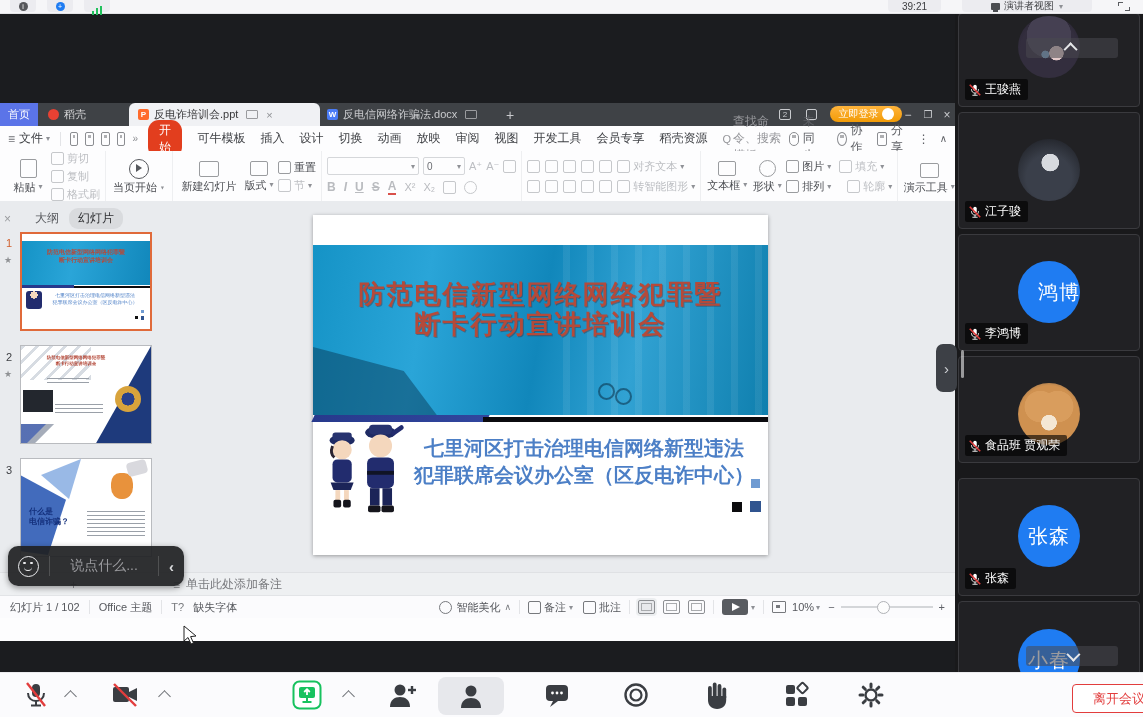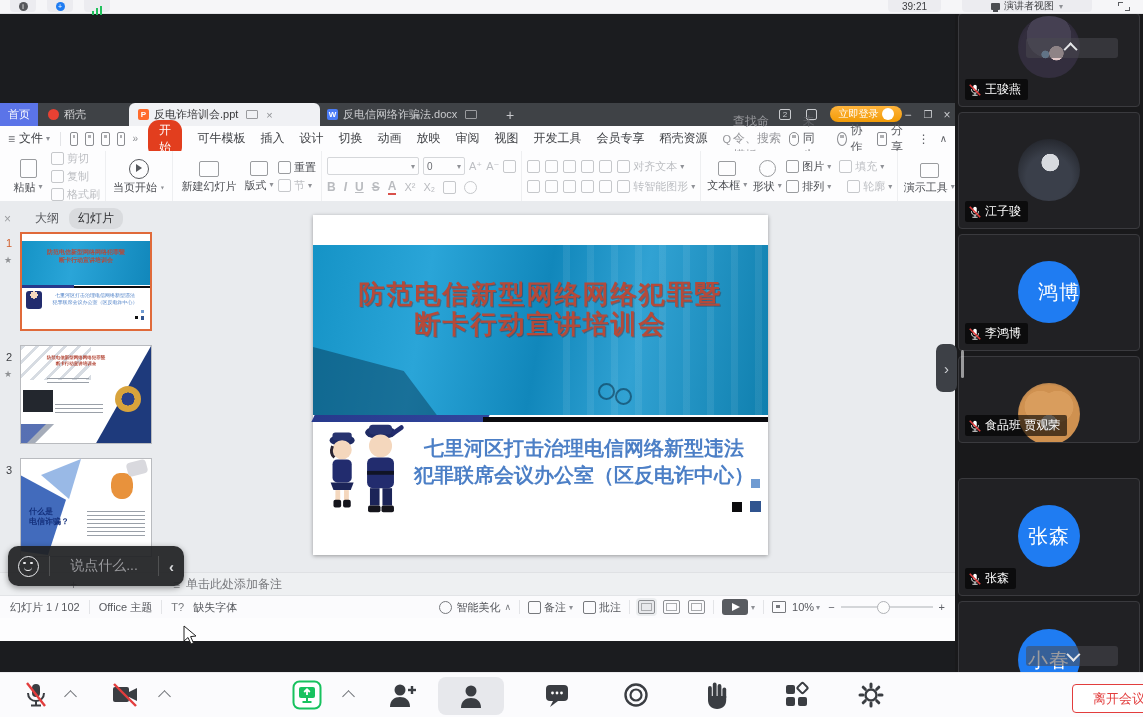--- a/index.html
+++ b/index.html
@@ -586,21 +586,21 @@
         <svg width="14" height="14" viewBox="0 0 16 16" style="margin-right:3px;">
             <rect x="6" y="2" width="4" height="7" rx="2" fill="#fff"></rect>
             <path d="M4 7c0 3 1.7 4.5 4 4.5S12 10 12 7" stroke="#fff" fill="none"></path>
             <line x1="8" y1="11.5" x2="8" y2="14" stroke="#fff"></line>
             <line x1="5" y1="14" x2="11" y2="14" stroke="#fff"></line>
             <line x1="2" y1="2" x2="14" y2="14" stroke="#e23d3d" stroke-width="1.8"></line>
           </svg>
         <span>李鸿博</span>
       </div>
     </div>
-    <div class="tile" style="top:343px;height:87px;">
+    <div class="tile" style="top:343px;height:107px;">
       <div class="av av-dog" style="top:26px;"></div>
       <div class="nlabel">
         <svg width="14" height="14" viewBox="0 0 16 16" style="margin-right:3px;">
             <rect x="6" y="2" width="4" height="7" rx="2" fill="#fff"></rect>
             <path d="M4 7c0 3 1.7 4.5 4 4.5S12 10 12 7" stroke="#fff" fill="none"></path>
             <line x1="8" y1="11.5" x2="8" y2="14" stroke="#fff"></line>
             <line x1="5" y1="14" x2="11" y2="14" stroke="#fff"></line>
             <line x1="2" y1="2" x2="14" y2="14" stroke="#e23d3d" stroke-width="1.8"></line>
           </svg>
         <span>食品班 贾观荣</span>

